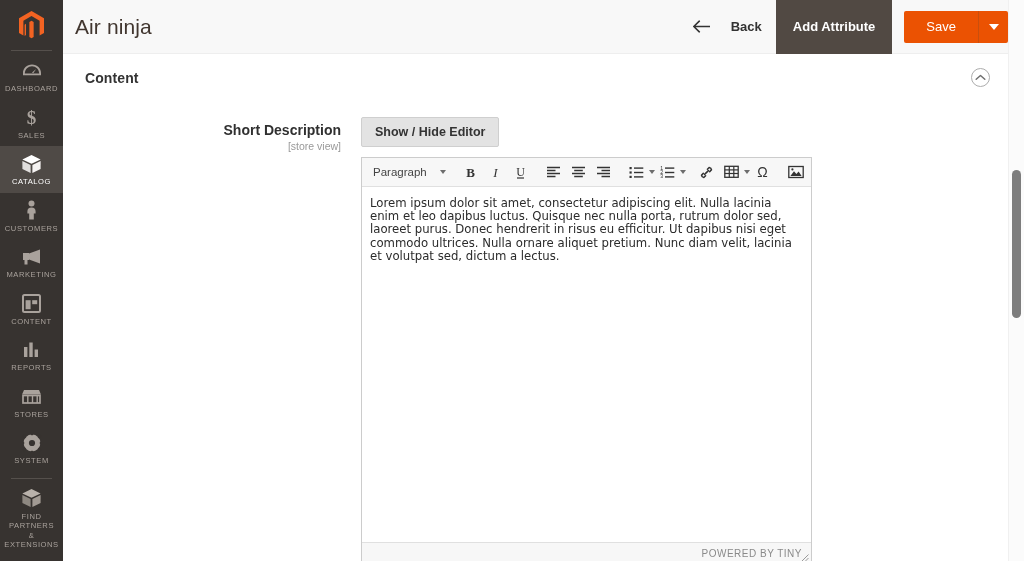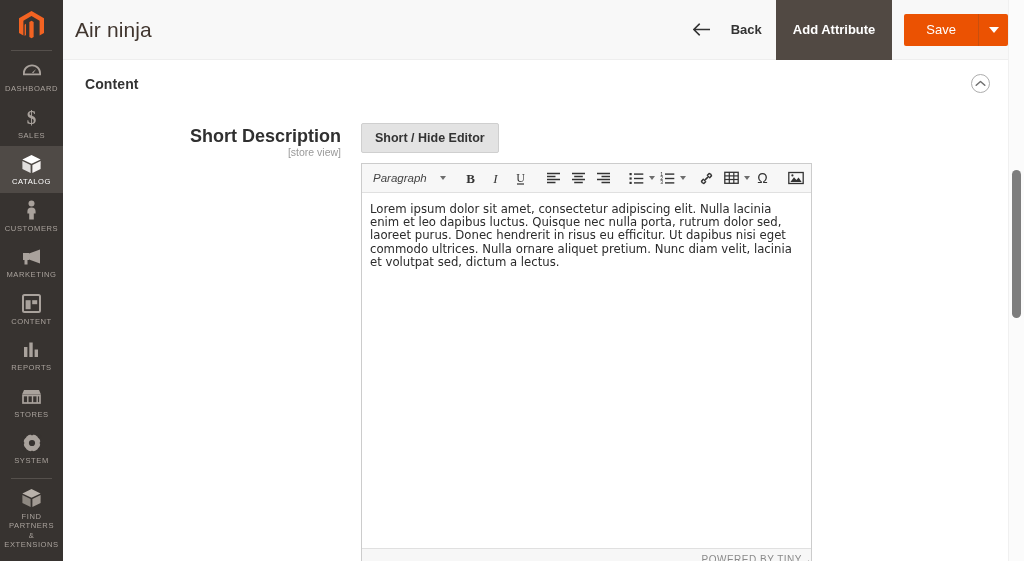--- a/index.html
+++ b/index.html
@@ -84,21 +84,21 @@
   .main {
     flex: 1;
     height: 561px;
     position: relative;
     background: #ffffff;
     overflow: hidden;
   }
 
   
   .page-header {
-    height: 60px;
+    height: 54px;
     background: #f8f8f8;
     border-bottom: 1px solid #eeeeee;
     display: flex;
     align-items: center;
     padding: 0 16px 0 10px;
     position: relative;
   }
   .page-title {
     font-size: 21px;
     color: #41362f;
@@ -214,21 +214,21 @@
     align-items: flex-start;
     padding: 18px 0 0 0;
   }
   .field-label-col {
     width: 298px;
     text-align: right;
     padding-right: 20px;
     padding-top: 6px;
   }
   .field-label {
-    font-size: 18px;
+    font-size: 14px;
     font-weight: 700;
     color: #303030;
     display: block;
     line-height: 15px;
   }
   .field-scope {
     font-size: 10.5px;
     color: #999999;
     display: block;
     margin-top: 2px;
@@ -278,21 +278,20 @@
     height: 23px;
     padding: 0 4px 0 7px;
     min-width: 84px;
     cursor: pointer;
     border-radius: 2px;
   }
   .tb-select-label {
     font-size: 11.5px;
     color: #444444;
     flex: 1;
-    font-style: italic;
   }
   .tb-mini-caret {
     width: 0; height: 0;
     border-left: 3.5px solid transparent;
     border-right: 3.5px solid transparent;
     border-top: 4px solid #6d6d6d;
     margin-left: 8px;
     flex-shrink: 0;
   }
   .tb-sep {
@@ -561,21 +560,21 @@
 
       <div class="field-row">
 
         <div class="field-label-col">
           <span class="field-label">Short Description</span>
           <span class="field-scope">[store view]</span>
         </div>
 
         <div class="field-ctrl-col">
 
-          <button class="btn-toggle-editor">Short / Hide Editor</button>
+          <button class="btn-toggle-editor">Show / Hide Editor</button>
 
           
           <div class="tiny-wrap">
 
             <div class="tiny-toolbar">
 
               <div class="tb-select">
                 <span class="tb-select-label">Paragraph</span>
                 <span class="tb-mini-caret"></span>
               </div>

